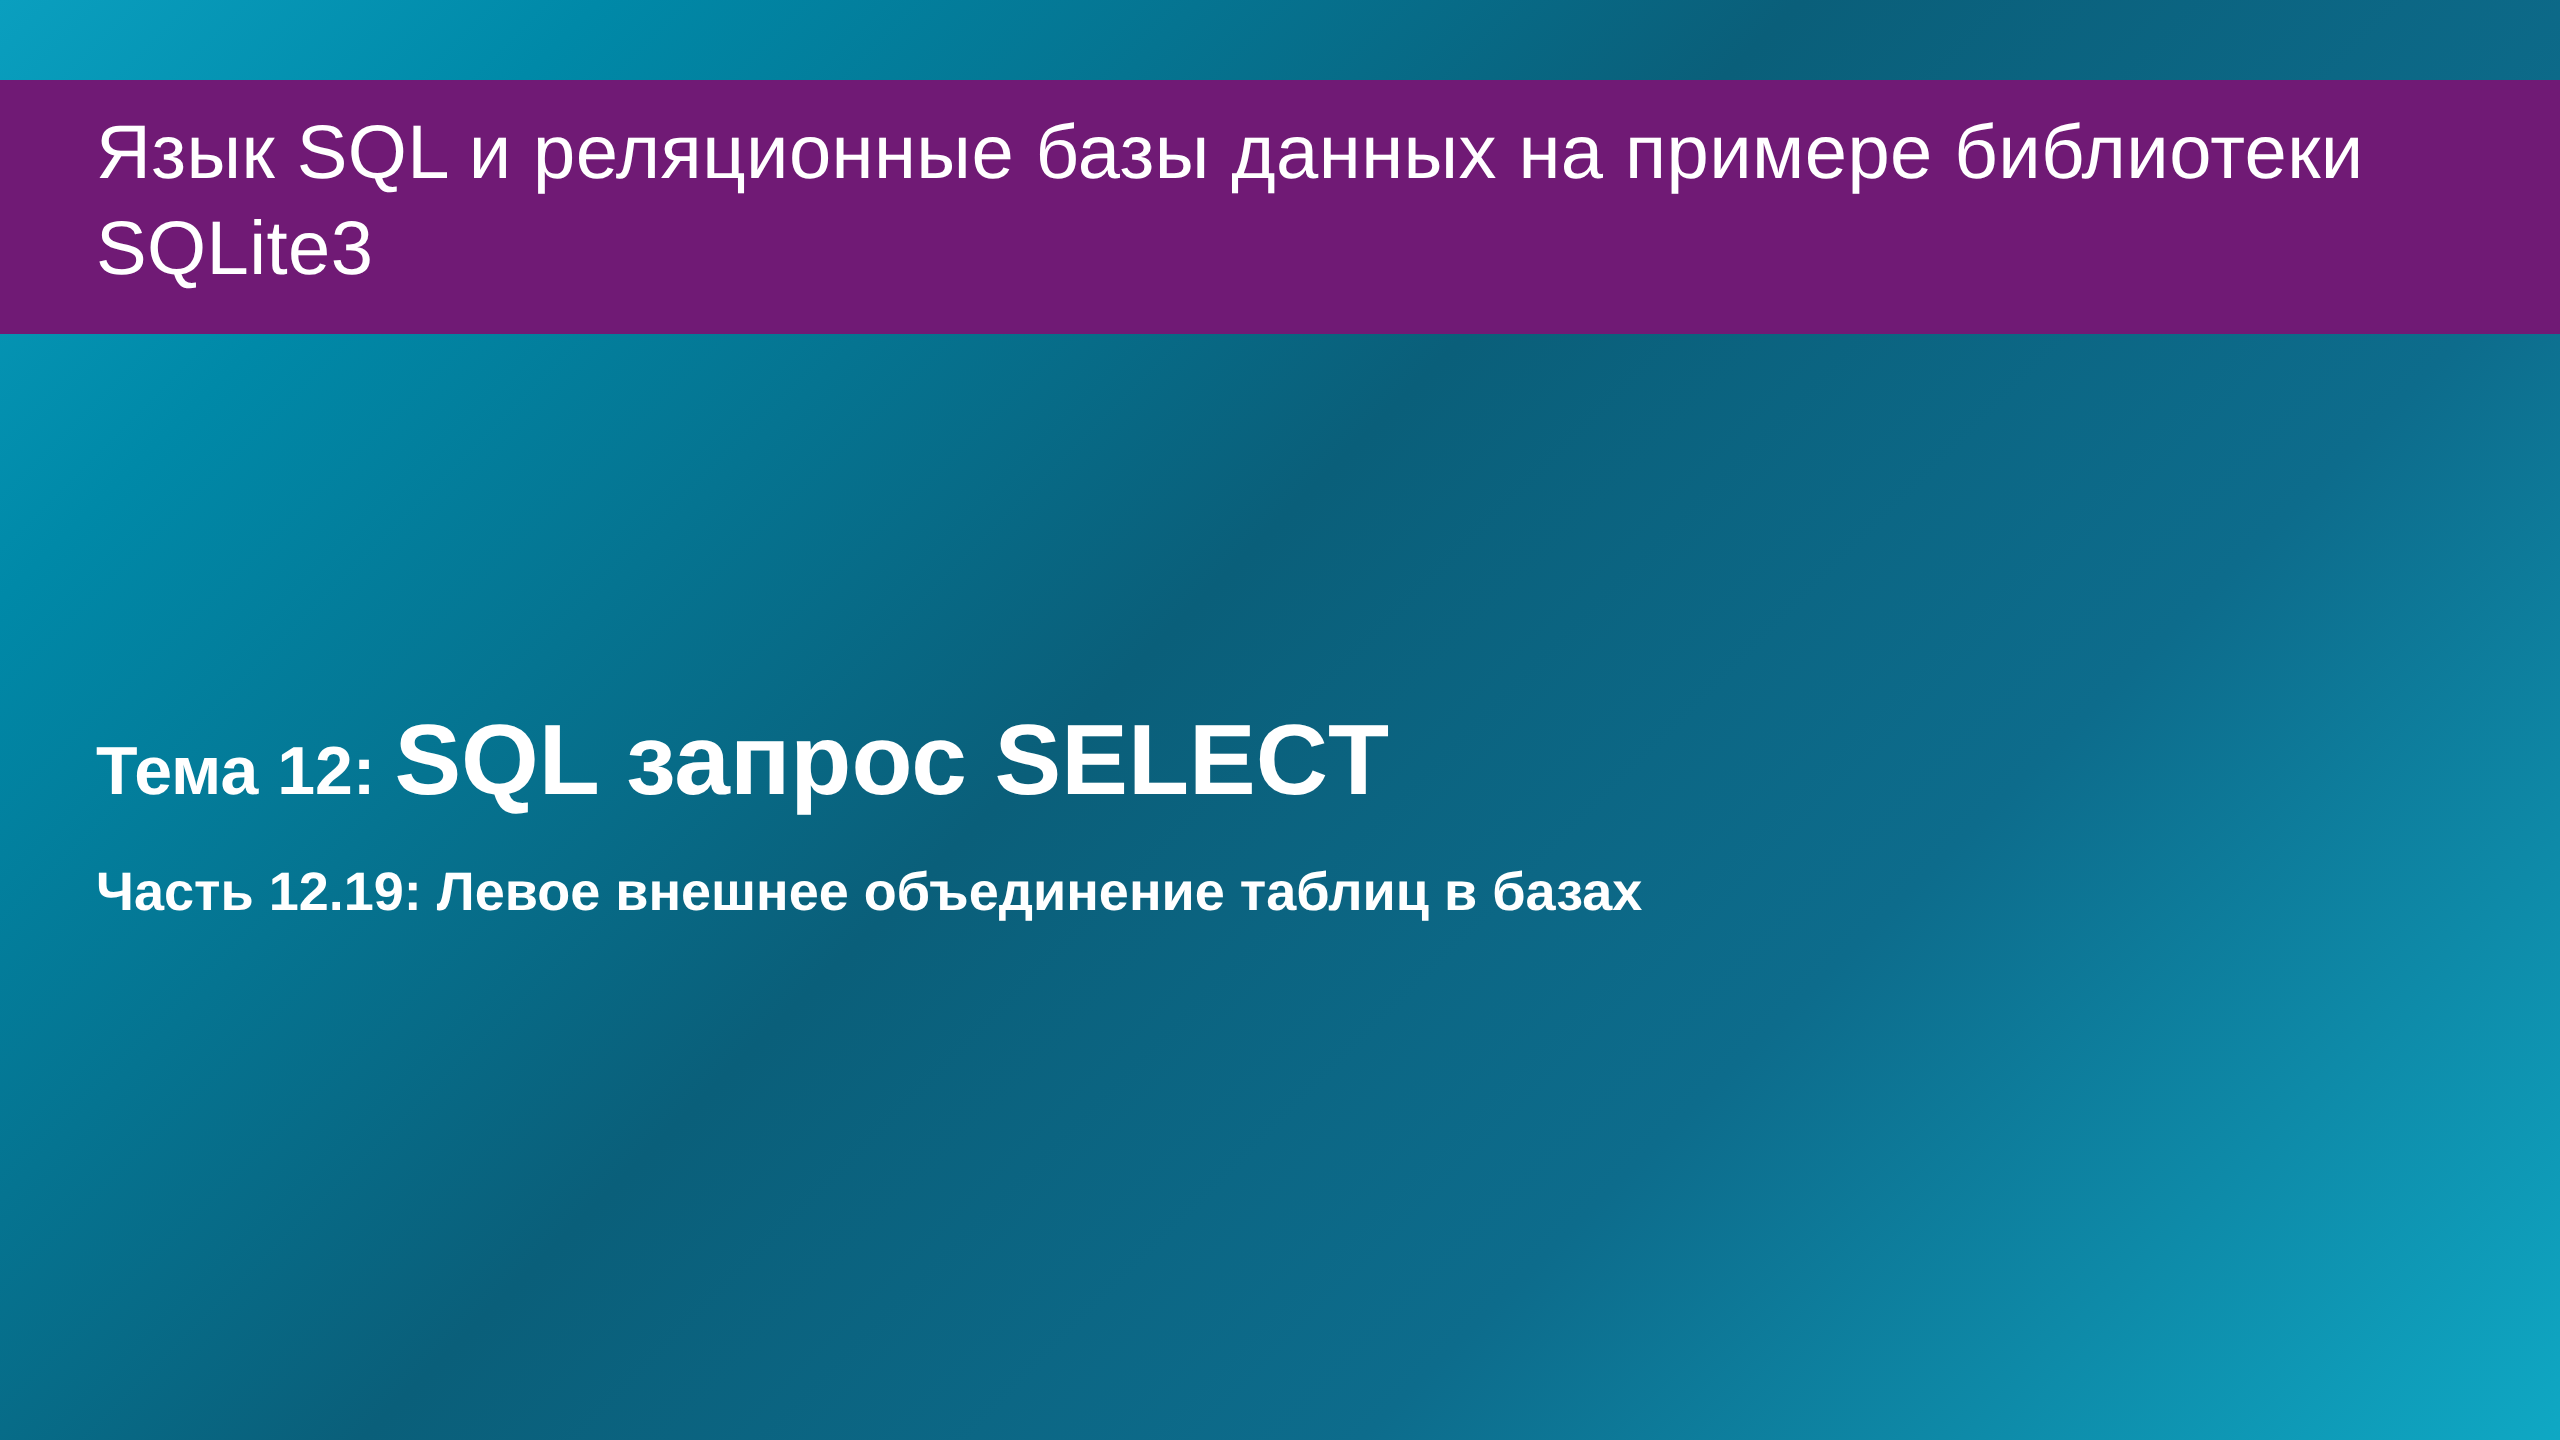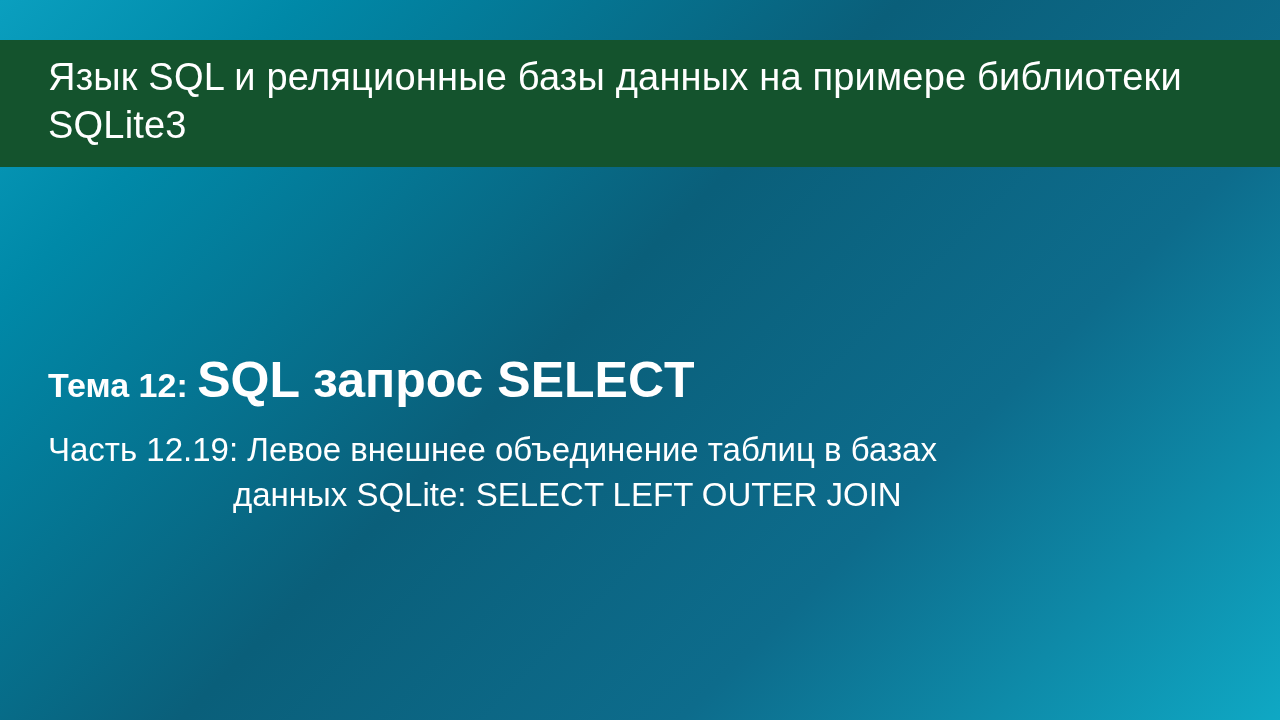--- a/index.html
+++ b/index.html
@@ -13,21 +13,21 @@
     overflow: hidden;
     font-family: "Segoe UI", "Helvetica Neue", Arial, sans-serif;
     background: linear-gradient(135deg, #0a9fbf 0%, #0089a8 15%, #0a5f7a 45%, #0d6c8c 70%, #0fa8c4 100%);
     position: relative;
   }
   .header-bar {
     position: absolute;
     top: 40px;
     left: 0;
     right: 0;
-    background: #14532d;
+    background: #701a75;
     padding: 14px 48px 18px 48px;
     color: #ffffff;
   }
   .header-title {
     font-size: 38px;
     font-weight: 400;
     line-height: 1.25;
     letter-spacing: 0.2px;
   }
   .content {
@@ -42,22 +42,22 @@
     line-height: 1.2;
   }
   .theme-prefix {
     font-size: 34px;
   }
   .theme-main {
     font-size: 50px;
   }
   .part-line {
     margin-top: 18px;
-    font-size: 33px;
-    font-weight: 400;
+    font-size: 27px;
+    font-weight: 700;
     line-height: 1.35;
   }
   .part-line-2 {
     padding-left: 185px;
   }
 </style>
 </head>
 <body>
 
 <div class="header-bar">
@@ -65,17 +65,14 @@
 </div>
 
 <div class="content">
   <div class="theme-line">
     <span class="theme-prefix">Тема 12: </span><span class="theme-main">SQL запрос SELECT</span>
   </div>
   <div class="part-line">
     <div>
       <span>Часть 12.19: </span><span>Левое внешнее объединение таблиц в базах</span>
     </div>
-    <div class="part-line-2">
-      <span>данных SQLite: SELECT LEFT OUTER JOIN</span>
-    </div>
   </div>
 </div>
 
 </body></html>

